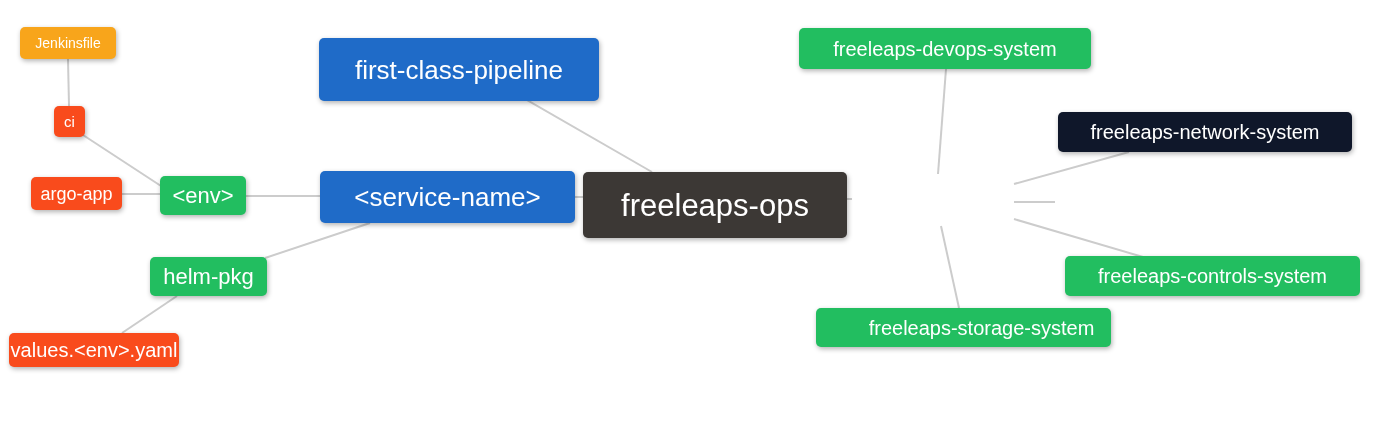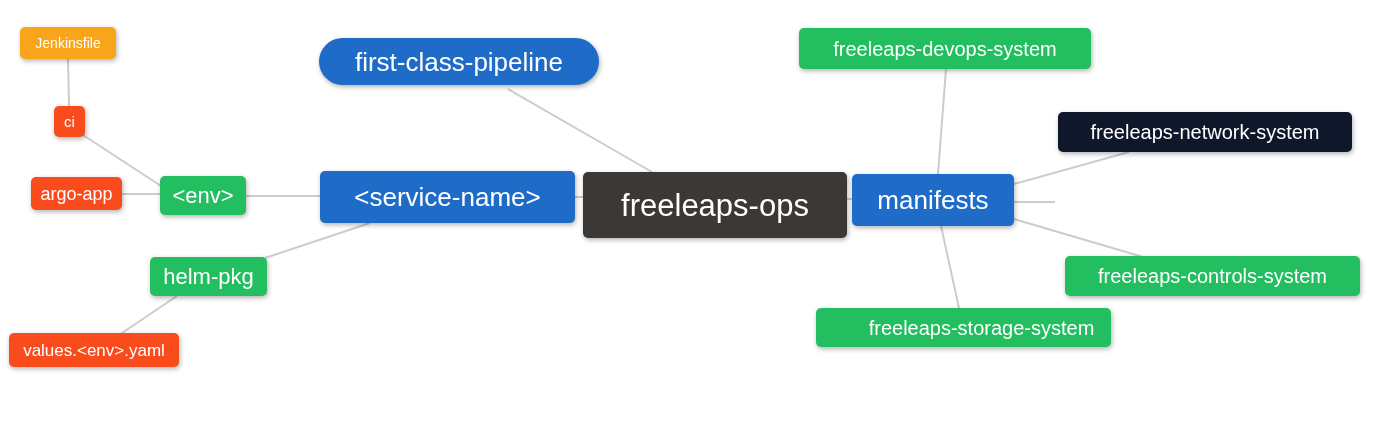--- a/index.html
+++ b/index.html
@@ -68,29 +68,28 @@
   <div class="node" style="left: 20px; top: 27px; width: 96px; height: 32px; font-size: 14px; background-color: rgb(248, 165, 27); color: rgb(255, 255, 255);">Jenkinsfile</div>
 
   <div class="node" style="left: 54px; top: 106px; width: 31px; height: 31px; font-size: 15px; background-color: rgb(249, 75, 28); color: rgb(255, 255, 255);">ci</div>
 
   <div class="node" style="left: 31px; top: 177px; width: 91px; height: 33px; font-size: 18px; background-color: rgb(249, 75, 28); color: rgb(255, 255, 255);">argo-app</div>
 
   <div class="node" style="left: 160px; top: 176px; width: 86px; height: 39px; font-size: 22px; background-color: rgb(34, 190, 96); color: rgb(255, 255, 255);">&lt;env&gt;</div>
 
   <div class="node" style="left: 150px; top: 257px; width: 117px; height: 39px; font-size: 22px; background-color: rgb(34, 190, 96); color: rgb(255, 255, 255);">helm-pkg</div>
 
-  <div class="node" style="left: 9px; top: 333px; width: 170px; height: 34px; font-size: 17px; background-color: rgb(249, 75, 28); color: rgb(255, 255, 255);">values.&lt;env&gt;.yaml</div>
+  <div class="node" style="left: 9px; top: 333px; width: 170px; height: 34px; font-size: 20px; background-color: rgb(249, 75, 28); color: rgb(255, 255, 255);">values.&lt;env&gt;.yaml</div>
 
-  <div class="node" style="left: 319px; top: 38px; width: 280px; height: 47px; font-size: 26px; background-color: rgb(31, 107, 200); color: rgb(255, 255, 255); border-radius: 25px;">first-class-pipeline</div>
+  <div class="node" style="left: 319px; top: 38px; width: 280px; height: 63px; font-size: 26px; background-color: rgb(31, 107, 200); color: rgb(255, 255, 255);">first-class-pipeline</div>
 
   <div class="node" style="left: 583px; top: 172px; width: 264px; height: 66px; font-size: 31px; background-color: rgb(60, 56, 53); color: rgb(255, 255, 255);">freeleaps-ops</div>
 
   <div class="node" style="left: 320px; top: 171px; width: 255px; height: 52px; font-size: 26px; background-color: rgb(31, 107, 200); color: rgb(255, 255, 255);">&lt;service-name&gt;</div>
 
-  <div class="node" style="left: 852px; top: 174px; width: 162px; height: 52px; font-size: 26px; background-color: rgb(31, 107, 200); color: rgb(255, 255, 255);">manifests</div>
 
   <div class="node" style="left: 799px; top: 28px; width: 292px; height: 41px; font-size: 20px; background-color: rgb(34, 190, 96); color: rgb(255, 255, 255);">freeleaps-devops-system</div>
 
   <div class="node" style="left: 1058px; top: 112px; width: 294px; height: 40px; font-size: 20px; background-color: #0f172a; color: rgb(255, 255, 255);">freeleaps-network-system</div>
 
 
   <div class="node" style="left: 1065px; top: 256px; width: 295px; height: 40px; font-size: 20px; background-color: rgb(34, 190, 96); color: rgb(255, 255, 255);">freeleaps-controls-system</div>
 
   <div class="node" style="left: 816px; top: 308px; width: 295px; height: 39px; font-size: 20px; background-color: rgb(34, 190, 96); color: rgb(255, 255, 255); padding-left: 36px;">freeleaps-storage-system</div>
 

